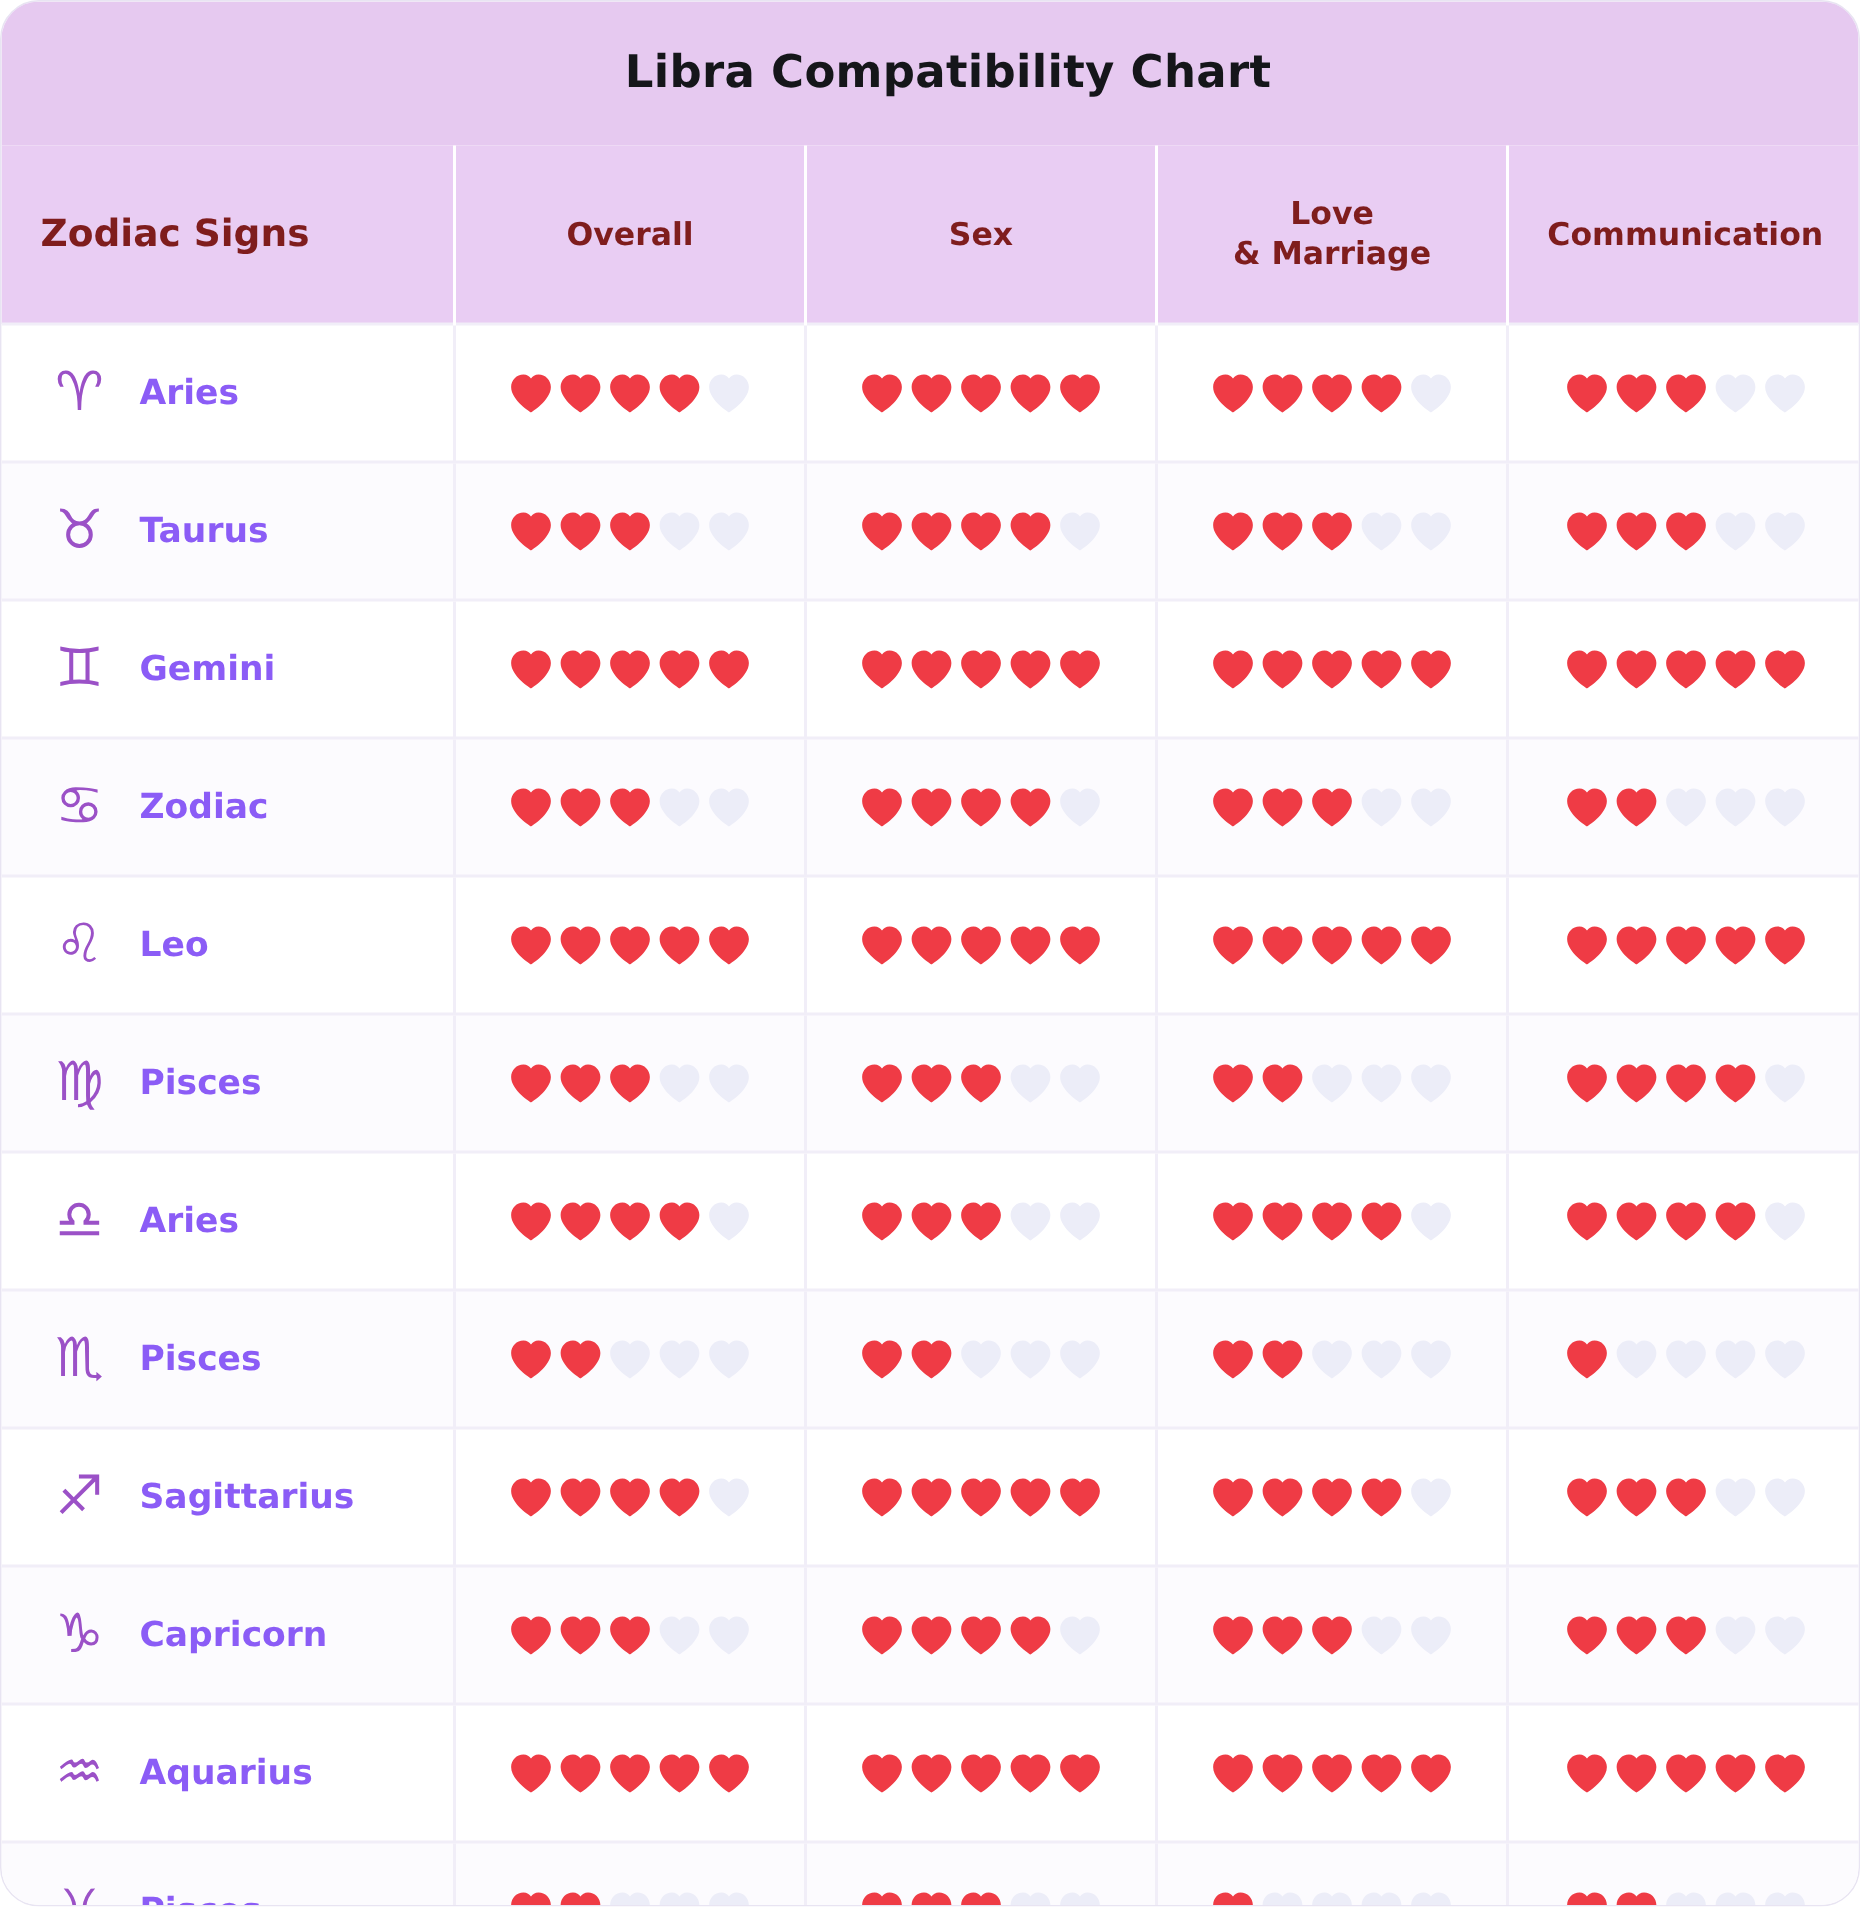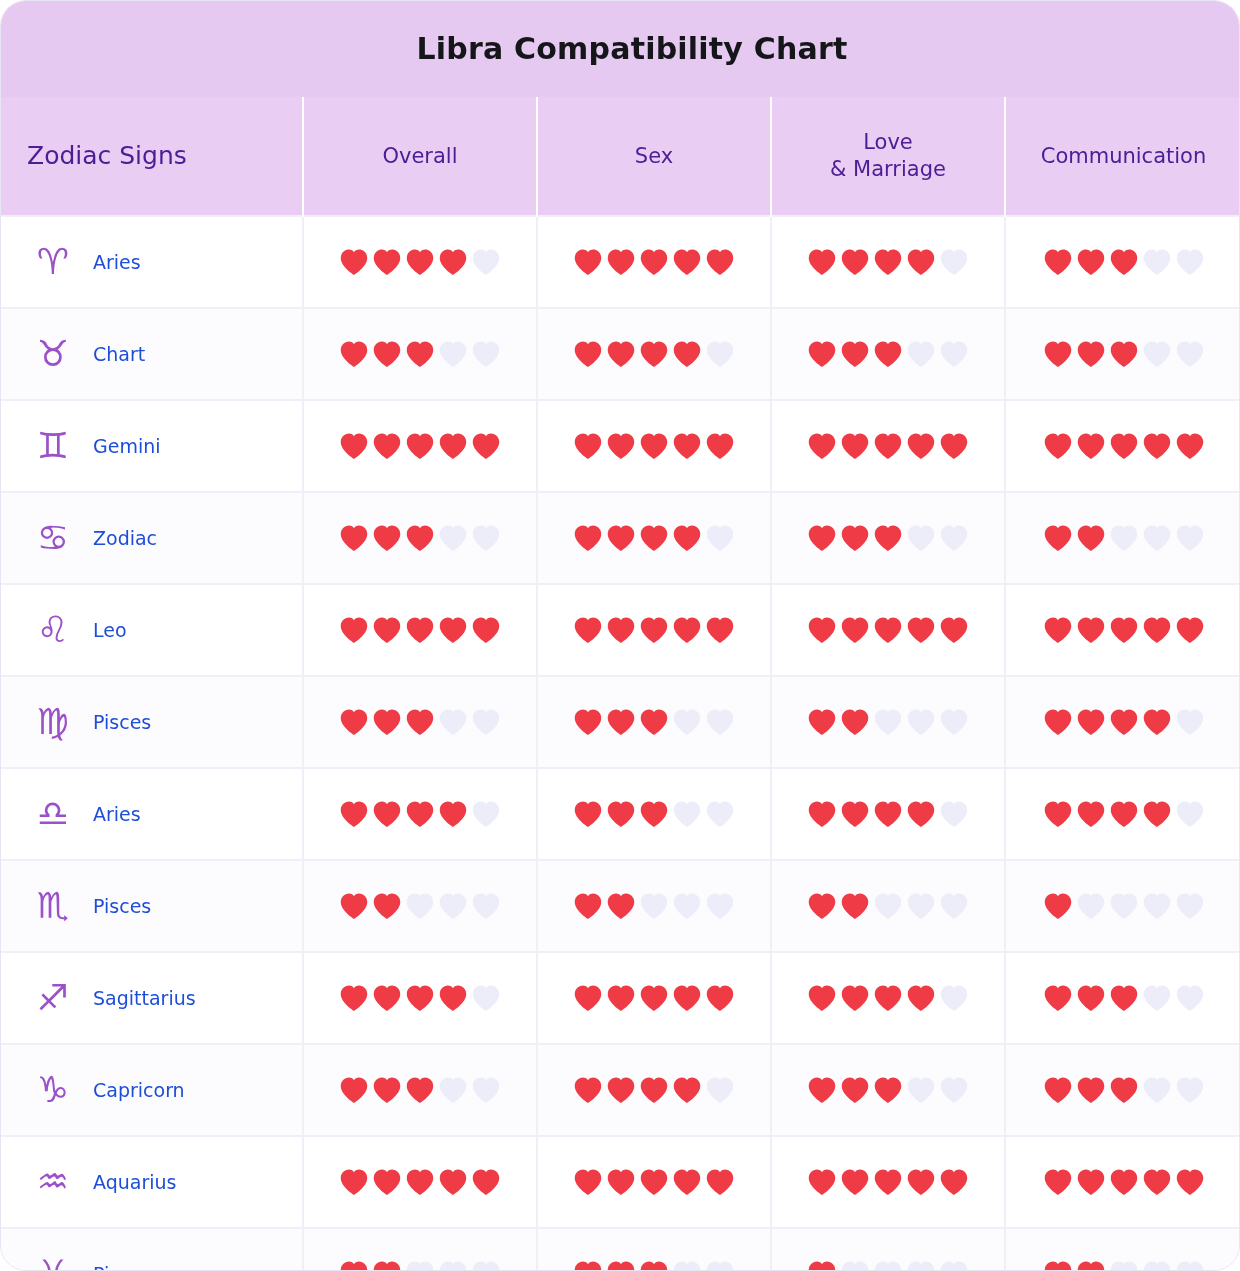--- a/index.html
+++ b/index.html
@@ -38,23 +38,23 @@
   table.compat {
     border-collapse: collapse;
     width: 100%;
     table-layout: fixed;
   }
   table.compat col.c-sign  { width: 302px; }
   table.compat col.c-col   { width: 234px; }
   table.compat col.c-col4  { width: 236px; }
   thead th {
     background: #e9cdf3;
-    color: #4c1d95;
+    color: #7f1d1d;
     font-size: 21px;
-    font-weight: normal;
+    font-weight: bold;
     height: 116px;
     vertical-align: middle;
     border-right: 2px solid #ffffff;
     line-height: 1.28;
   }
   thead th:last-child { border-right: none; }
   thead th.sign-head {
     text-align: left;
     padding-left: 26px;
     font-size: 25px;
@@ -78,23 +78,23 @@
   }
   .glyph {
     color: #9b51c7;
     font-size: 36px;
     line-height: 1;
     width: 52px;
     text-align: center;
     flex: 0 0 52px;
   }
   .sign-name {
-    font-size: 19px;
-    font-weight: normal;
-    color: #1d4ed8;
+    font-size: 23px;
+    font-weight: bold;
+    color: #8b5cf6;
     white-space: nowrap;
   }
   .hearts {
     display: flex;
     justify-content: center;
     align-items: center;
     gap: 3px;
   }
   .heart {
     width: 30px;
@@ -254,21 +254,21 @@
                   <path d="M16 29C16 29 1.8 20.3 1.8 10.8C1.8 5.6 5.8 1.7 10.6 1.7C13.1 1.7 15 2.9 16 4.6C17 2.9 18.9 1.7 21.4 1.7C26.2 1.7 30.2 5.6 30.2 10.8C30.2 20.3 16 29 16 29Z"></path>
                 </svg>
               </span>
             </div>
           </td>
         </tr>
         <tr>
           <td class="sign-cell">
             <div class="sign-inner">
               <span class="glyph">♉</span>
-              <span class="sign-name">Chart</span>
+              <span class="sign-name">Taurus</span>
             </div>
           </td>
           <td>
             <div class="hearts">
               <span class="heart heart-full">
                 <svg viewBox="0 0 32 30">
                   <path d="M16 29C16 29 1.8 20.3 1.8 10.8C1.8 5.6 5.8 1.7 10.6 1.7C13.1 1.7 15 2.9 16 4.6C17 2.9 18.9 1.7 21.4 1.7C26.2 1.7 30.2 5.6 30.2 10.8C30.2 20.3 16 29 16 29Z"></path>
                 </svg>
               </span>
               <span class="heart heart-full">

